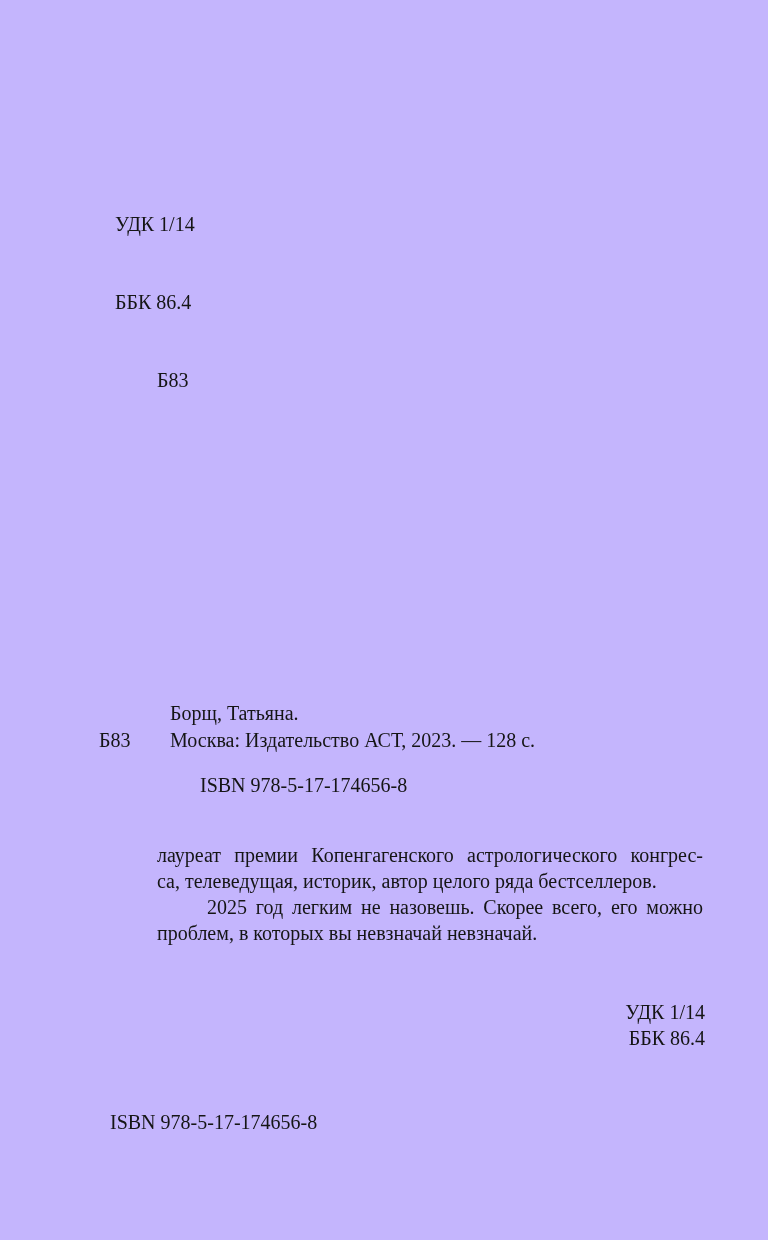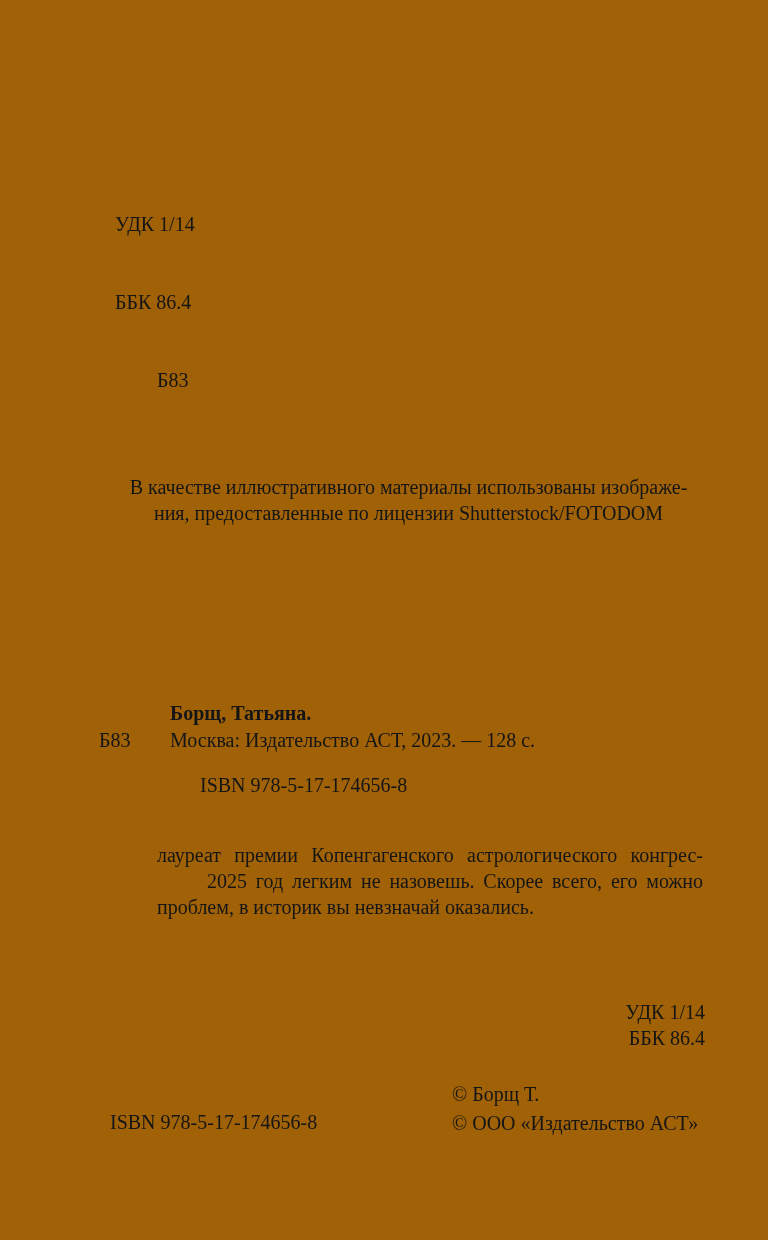--- a/index.html
+++ b/index.html
@@ -11,21 +11,21 @@
     width: 768px;
     height: 1240px;
     position: relative;
     font-family: "Liberation Serif", serif;
     color: #151515;
     font-size: 20px;
   }
   .page {
     position: absolute;
     inset: 0;
-    background: #a16207;
+    background: #c4b5fd;
     overflow: hidden;
   }
   .abs { position: absolute; box-sizing: border-box; }
 
   
   .top-block {
     left: 115px; top: 159px;
     line-height: 26px;
     white-space: pre;
   }
@@ -40,21 +40,21 @@
 
   
   .card-code {
     left: 99px; top: 727px;
     line-height: 27px;
   }
   .card {
     left: 170px; top: 700px; width: 532px;
     line-height: 27px;
   }
-  .card .author { font-weight: bold; }
+  .card .author { font-weight: normal; }
   .card .entry-first { text-indent: 30px; }
   .card .card-isbn { margin-top: 18px; padding-left: 30px; }
 
   
   .jline {
     text-align: justify;
     text-align-last: justify;
   }
 
   
@@ -85,44 +85,37 @@
 <body>
 
 <div class="page">
 
   <div class="abs top-block">
     <div>УДК 1/14</div>
     <div>ББК 86.4</div>
     <div class="code-line">Б83</div>
   </div>
 
-  <div class="abs notice">
-    <div>В качестве иллюстративного материалы использованы изображе-</div>
-    <div>ния, предоставленные по лицензии Shutterstock/FOTODOM</div>
-  </div>
 
   <div class="abs card-code">Б83</div>
 
   <div class="abs card">
     <div class="author">Борщ, Татьяна.</div>
     <div>Москва: Издательство АСТ, 2023. — 128 с.</div>
     <div class="card-isbn">ISBN 978-5-17-174656-8</div>
   </div>
 
   <div class="abs annotation">
     <div class="jline">лауреат премии Копенгагенского астрологического конгрес-</div>
+    <div>са, телеведущая, историк, автор целого ряда бестселлеров.</div>
     <div class="first jline">2025 год легким не назовешь. Скорее всего, его можно</div>
-    <div>проблем, в историк вы невзначай оказались.</div>
+    <div>проблем, в которых вы невзначай невзначай.</div>
   </div>
 
   <div class="abs class-right">
     <div>УДК 1/14</div>
     <div>ББК 86.4</div>
   </div>
 
   <div class="abs footer-isbn">ISBN 978-5-17-174656-8</div>
 
-  <div class="abs footer-copy">
-    <div>© Борщ Т.</div>
-    <div>© ООО «Издательство АСТ»</div>
-  </div>
 
 </div>
 
 </body></html>

